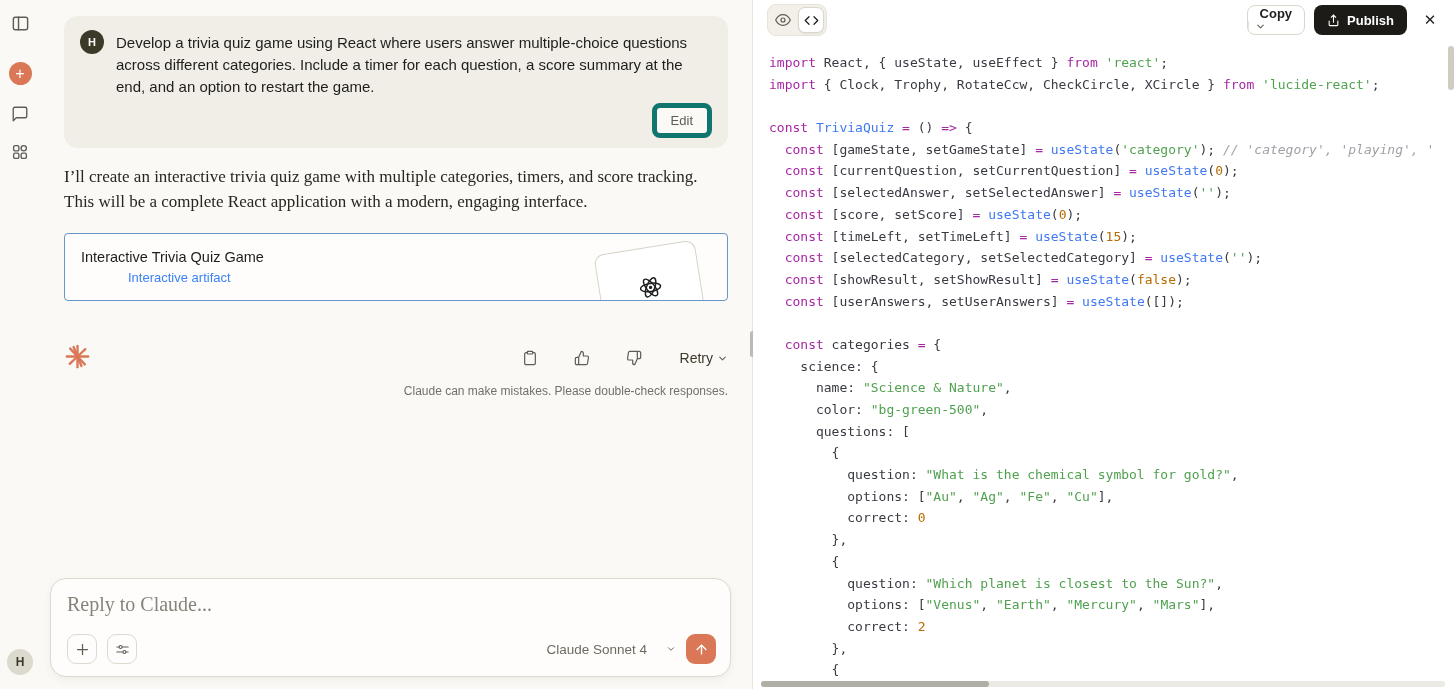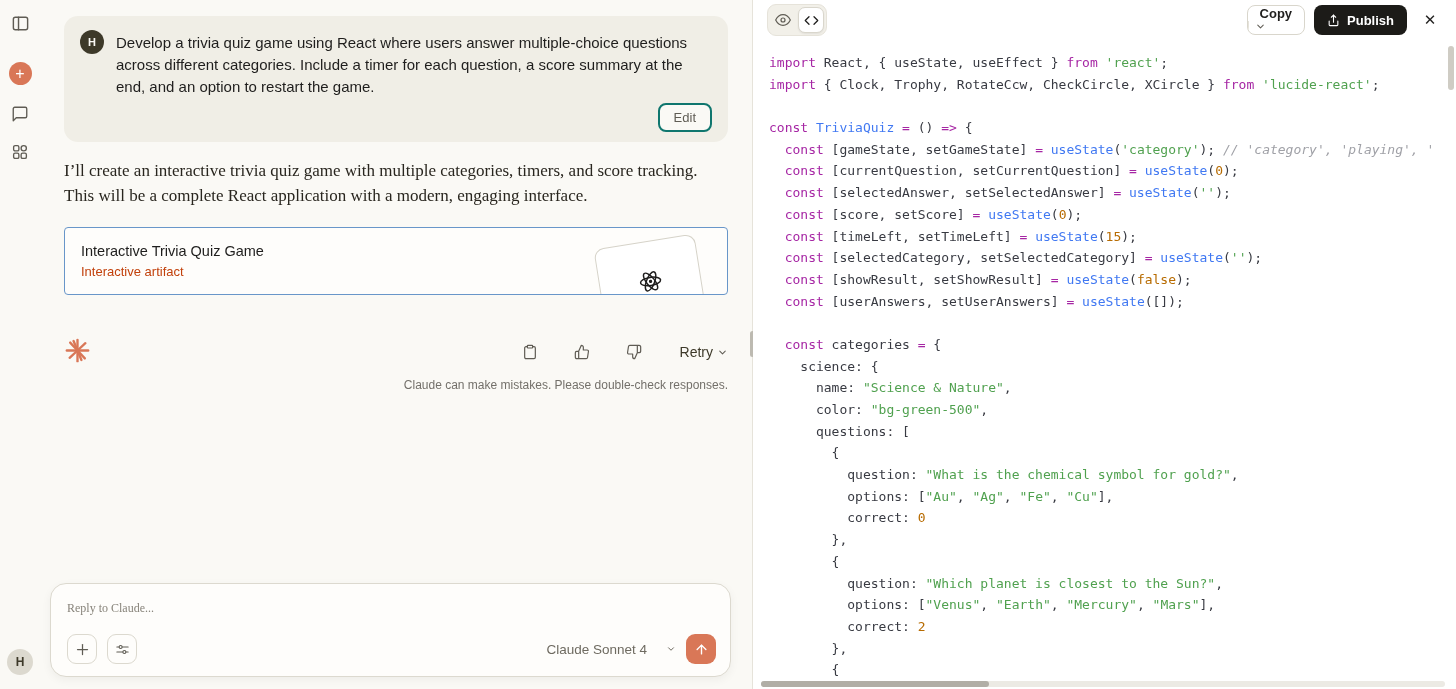--- a/index.html
+++ b/index.html
@@ -21,39 +21,39 @@
   .chat-panel { width:712px; display:flex; flex-direction:column; flex-shrink:0; }
   .chat-header { height:40px; display:flex; align-items:center; padding-left:24px; flex-shrink:0; }
   .title-btn { display:flex; align-items:center; gap:6px; font-size:15px; font-weight:bold; color:#1f1e1d; }
   .messages { flex:1; padding:16px 24px 0; overflow:hidden; }
 
   .user-msg { background:#f0eee6; border-radius:14px; padding:14px 16px 10px; }
   .msg-inner { display:flex; gap:12px; }
   .msg-avatar { width:24px; height:24px; border-radius:50%; background:#3d3929; color:#faf9f5; font-size:11px; font-weight:bold; display:flex; align-items:center; justify-content:center; flex-shrink:0; }
   .msg-text { font-size:15px; line-height:1.48; color:#1f1e1d; padding-top:2px; }
   .edit-row { display:flex; justify-content:flex-end; margin-top:4px; }
-  .edit-btn { background:#faf9f5; border:2px solid #0f766e; border-radius:8px; padding:5px 14px; font-size:13px; color:#5f5c54; }
+  .edit-btn { background:#faf9f5; border:5px solid #0f766e; border-radius:8px; padding:5px 14px; font-size:13px; color:#5f5c54; }
 
   .assistant-text { font-family:"Liberation Serif", serif; font-size:17px; line-height:1.5; color:#29261f; margin-top:16px; }
 
   .artifact-card { margin-top:18px; position:relative; overflow:hidden; display:flex; align-items:center; background:#fefdfb; border:1px solid var(--artifact-border,#6896c9); border-radius:4px; padding:13px 16px; height:68px; width:100%; text-align:left; }
   .card-title { font-size:14.5px; color:#1f1e1d; }
-  .card-sub { font-size:13px; color:#c2410c; margin-top:5px; }
+  .card-sub { font-size:13px; color:#3b82f6; margin-top:5px;margin-left:47px; }
   .card-preview { position:absolute; right:26px; top:13px; width:102px; height:80px; background:#fff; border:1.5px solid #d6d3c9; border-radius:10px; transform:rotate(-9deg); display:flex; align-items:center; justify-content:center; }
 
   .response-footer { display:flex; align-items:center; justify-content:space-between; margin-top:42px; }
   .resp-actions { display:flex; align-items:center; gap:28px; color:#5f5c54; }
   .act-btn { width:24px; height:24px; display:flex; align-items:center; justify-content:center; color:#5f5c54; border-radius:6px; }
   .retry-btn { display:flex; align-items:center; gap:4px; font-size:14px; color:#3d3929; margin-left:6px; }
   .disclaimer { text-align:right; font-size:12px; color:#73706a; margin-top:10px; }
 
   
   .composer-wrap { padding:0 21px 12px 10px; flex-shrink:0; }
   .composer { background:#fefdfb; border:1px solid #dcd9cf; border-radius:16px; box-shadow:0 3px 10px rgba(0,0,0,0.05); padding:14px 14px 12px 16px; }
-  .composer-input { width:100%; border:none; outline:none; background:transparent; font-family:"Liberation Serif", serif; font-size:12px; color:#3d3929; }
+  .composer-input { width:100%; border:none; outline:none; background:transparent; font-family:"Liberation Serif", serif; font-size:20px; color:#3d3929; }
   .composer-input::placeholder { color:#87837a; }
   .composer-row { display:flex; align-items:center; margin-top:18px; gap:10px; }
   .tool-btn { width:30px; height:30px; border:1px solid #dcd9cf; border-radius:9px; display:flex; align-items:center; justify-content:center; color:#5f5c54; background:#fefdfb; }
   .composer-row .spacer { flex:1; }
   .model-btn { display:flex; align-items:center; gap:19px; font-size:13.5px; color:#6e6a60; }
   .send-btn { width:30px; height:30px; border-radius:9px; background:var(--accent,#d97757); display:flex; align-items:center; justify-content:center; }
 
   
   .divider { width:1px; background:#e6e3da; position:relative; flex-shrink:0; }
   .drag-handle { position:absolute; left:-2px; top:331px; width:5px; height:26px; border-radius:3px; background:#bdbab1; }

